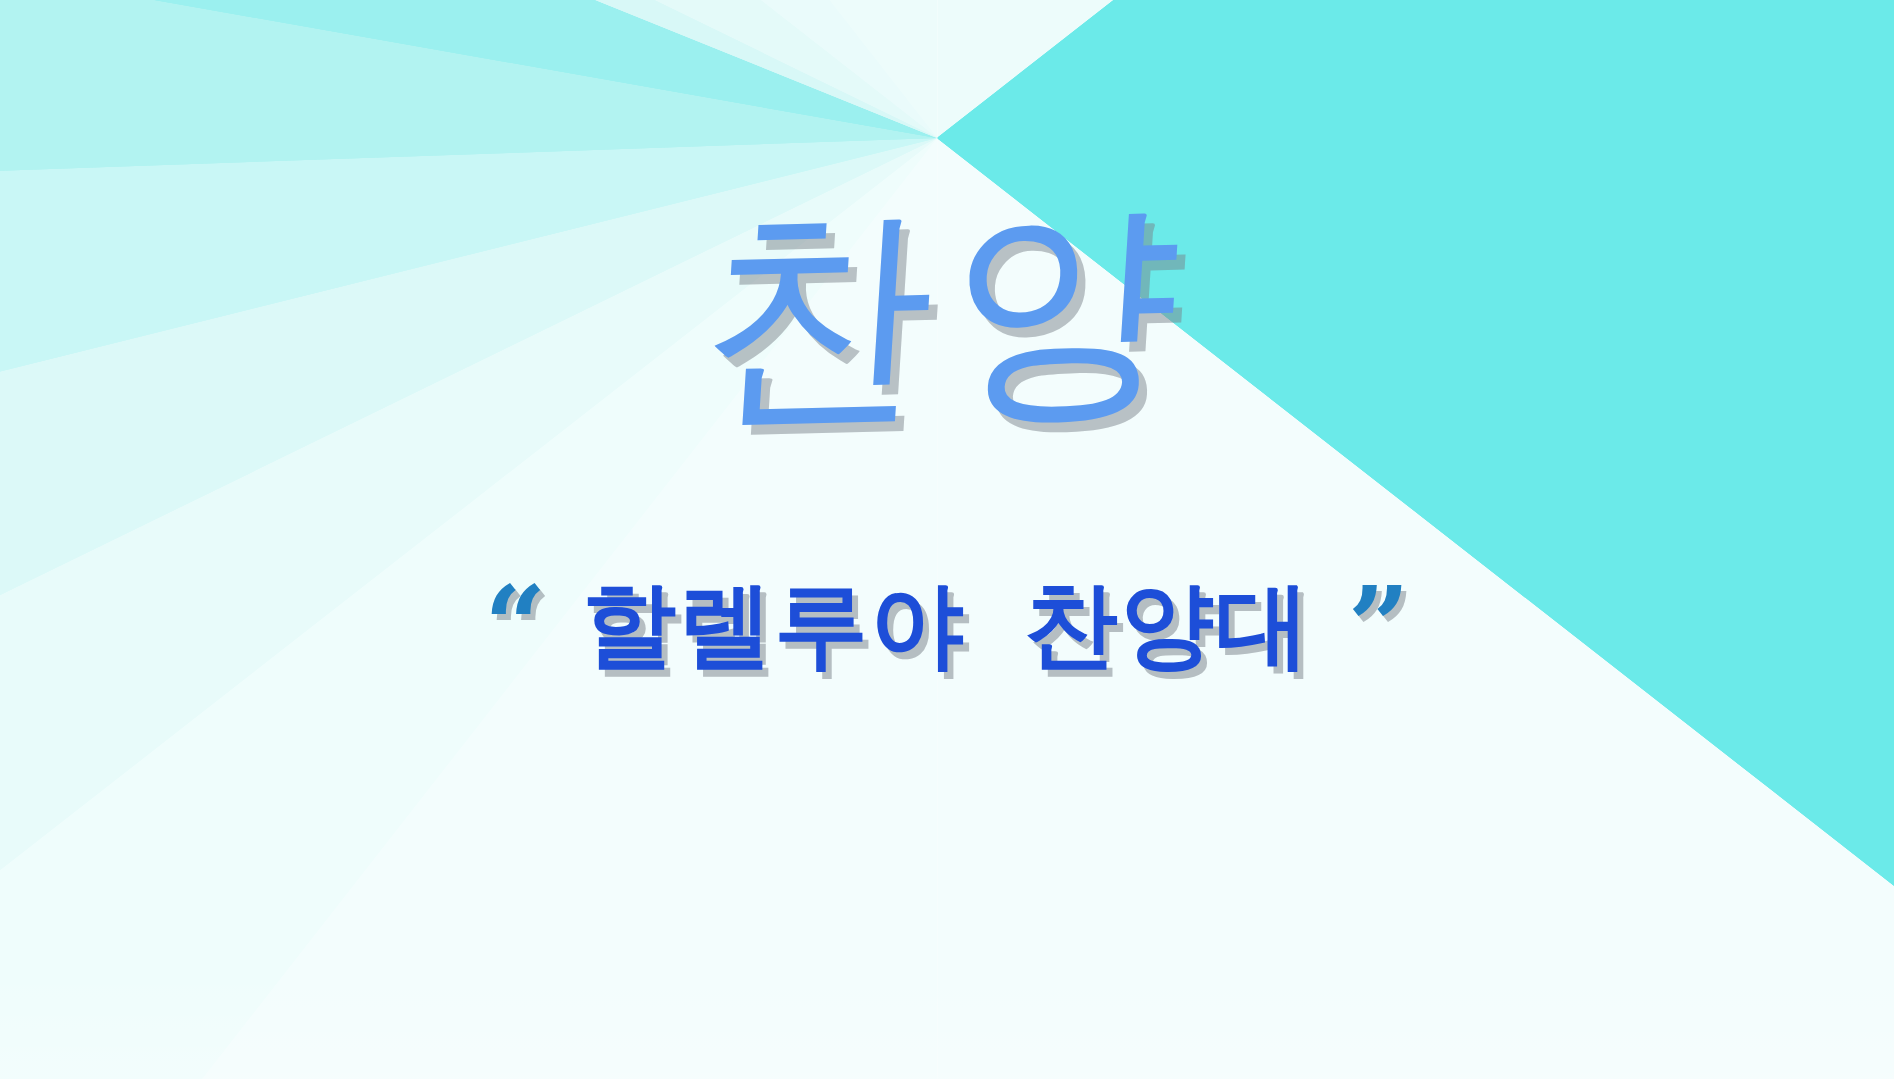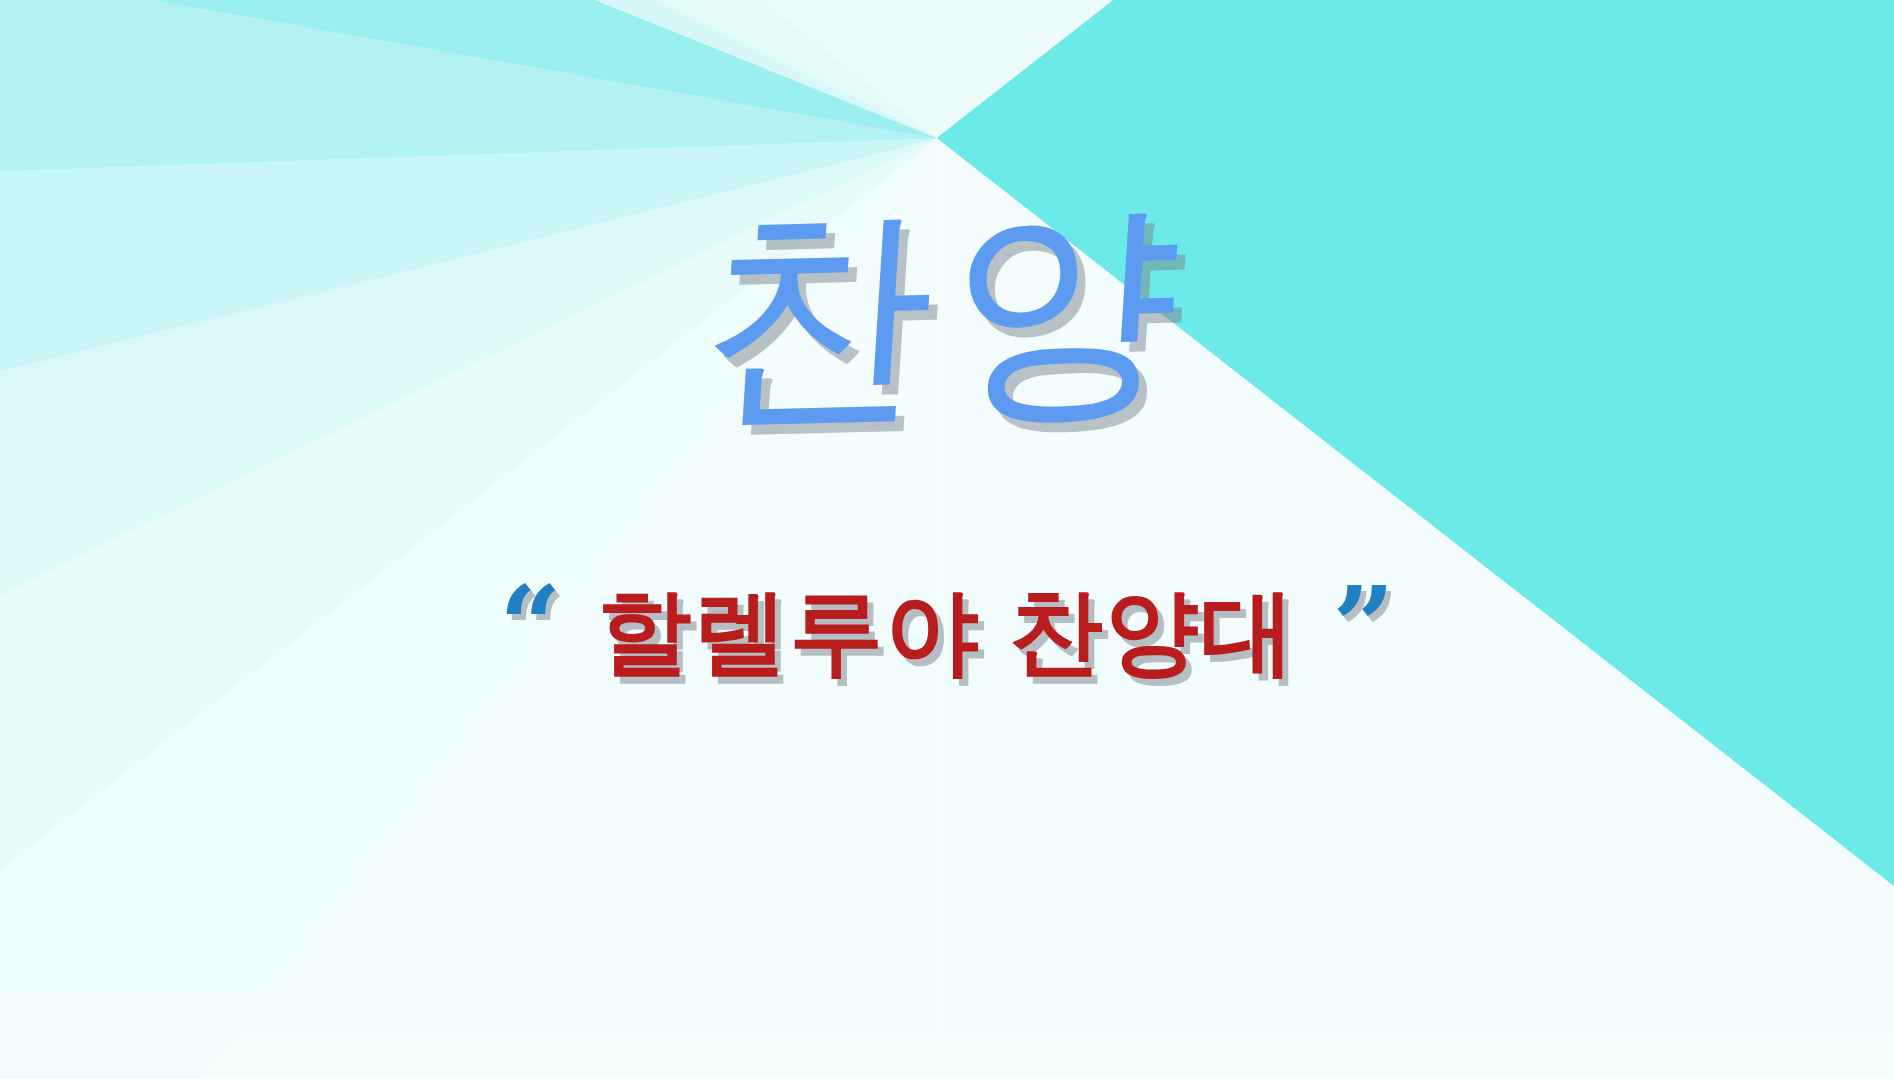--- a/index.html
+++ b/index.html
@@ -101,26 +101,26 @@
     font-size: 108px;
     line-height: 1;
     font-weight: 700;
     color: #2180C2;
     text-shadow: 5px 6px 0 rgba(120,128,136,0.50);
     position: relative;
     top: -6px;
   }
 
   .subtitle-text {
-    font-family: Liberation Sans, sans-serif;
+    font-family: Liberation Mono, monospace;
     font-size: 94px;
     line-height: 1.05;
     font-weight: 700;
     letter-spacing: 0.02em;
-    color: #b91c1c;
+    color: #1d4ed8;
     text-shadow: 6px 7px 0 rgba(120,128,136,0.50);
     white-space: nowrap;
   }
 </style>
 </head>
 <body>
 
 <div id="slide">
 
   <div class="ray-layer">

